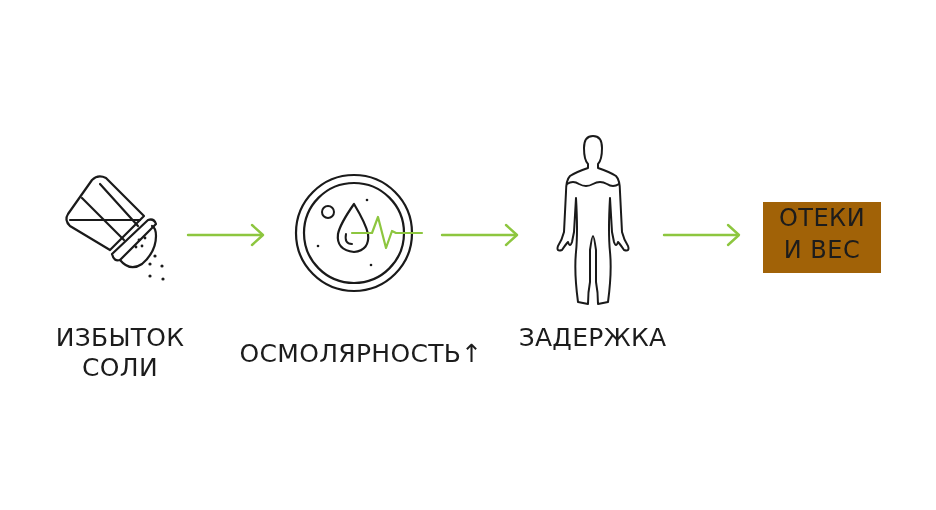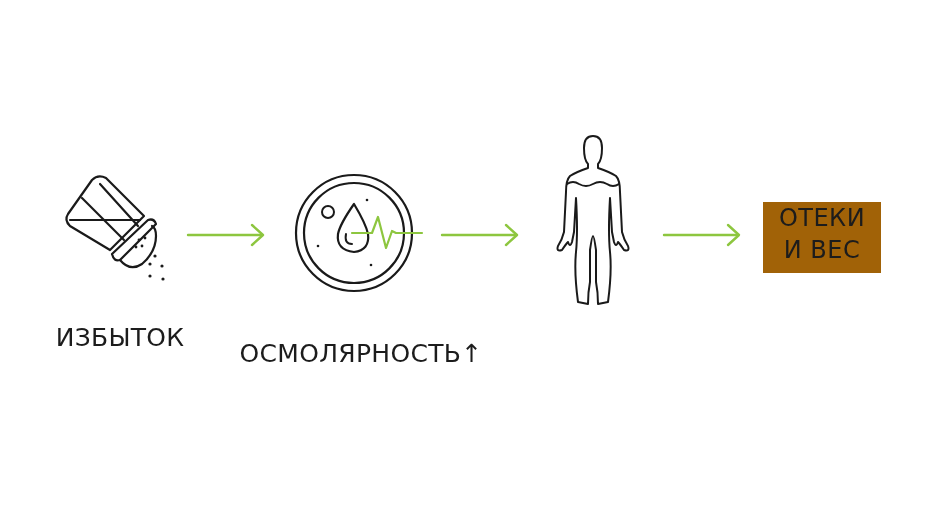--- a/index.html
+++ b/index.html
@@ -88,20 +88,22 @@
   </svg>
 </div>
 
 <div class="box">
   <span class="line">ОТЕКИ</span>
   <span class="line">И ВЕС</span>
 </div>
 
 <div class="label" style="left:40px; top:323px; width:160px;">
   <div>ИЗБЫТОК</div>
+  <div>СОЛИ</div>
 </div>
 
 <div class="label" style="left:236px; top:339px; width:250px;">
   <div>ОСМОЛЯРНОСТЬ↑</div>
 </div>
 
 <div class="label" style="left:510px; top:323px; width:165px;">
+  <div>ЗАДЕРЖКА</div>
 </div>
 
 </body></html>

